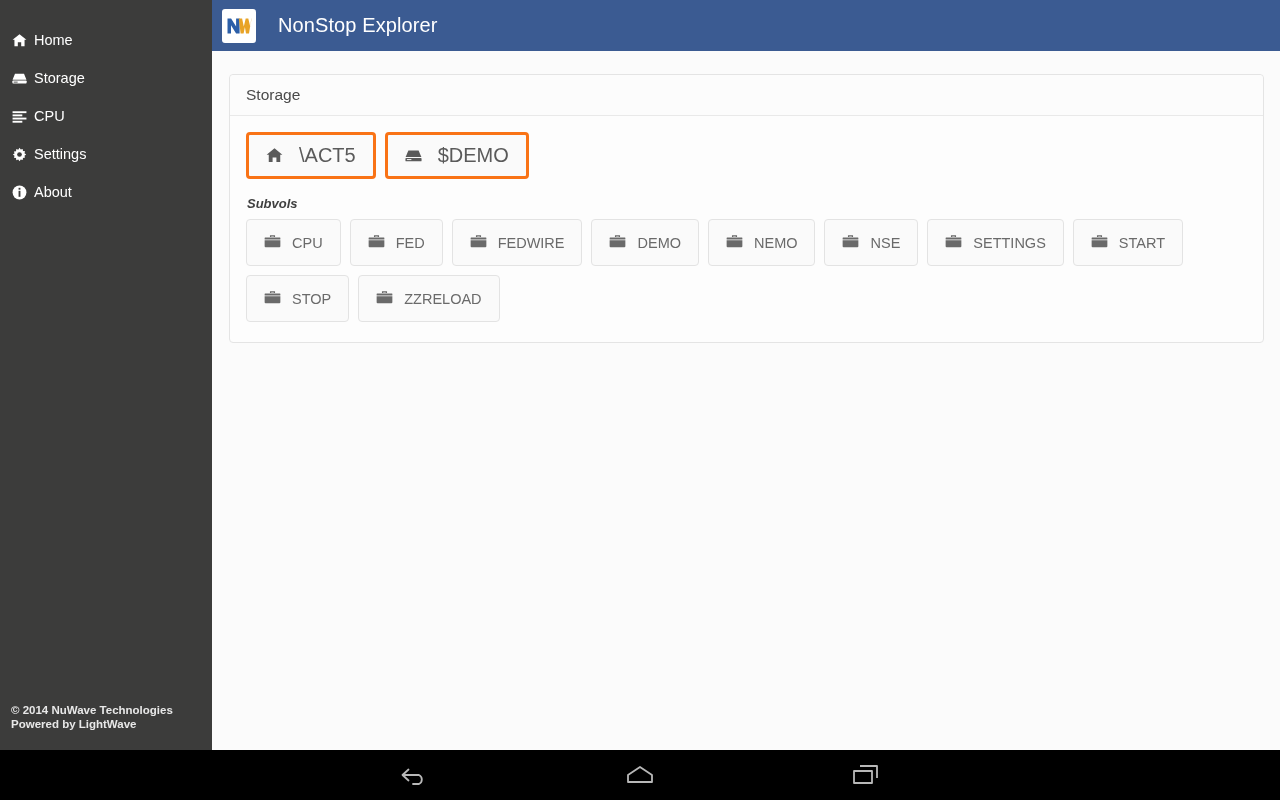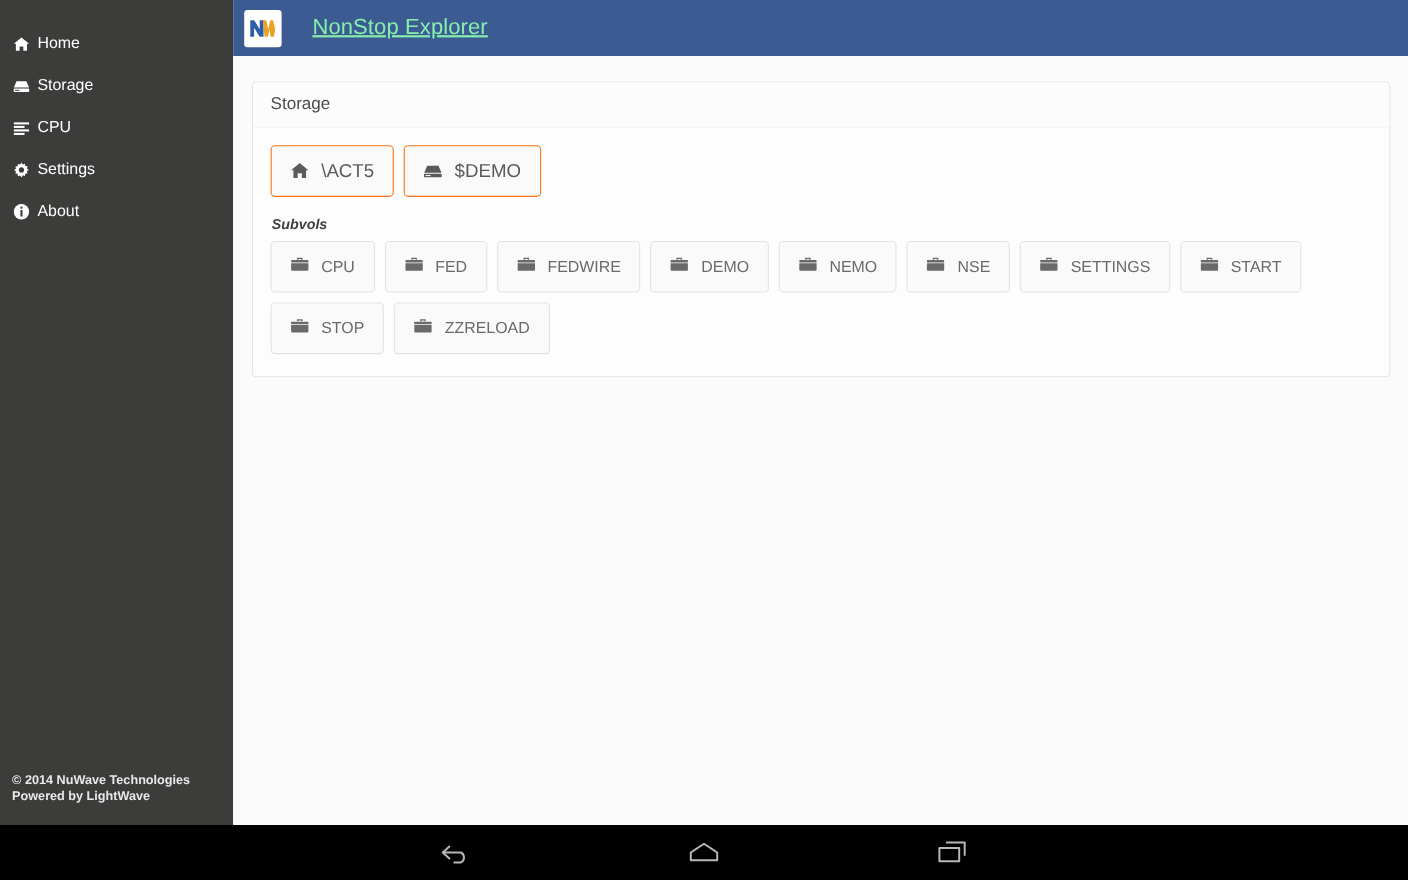--- a/index.html
+++ b/index.html
@@ -66,26 +66,25 @@
   #brand-logo {
     width: 34px; height: 34px;
     background: #ffffff;
     border-radius: 3px;
     display: flex;
     align-items: center; justify-content: center;
     flex: 0 0 34px;
   }
   #brand-logo svg { display: block; }
   #app-title {
-    margin-left: 28px;
+    margin-left: 22px;
     font-size: 20px;
-    color: #86efac;
+    color: #ffffff;
     letter-spacing: 0.1px;
     white-space: nowrap;
-    text-decoration: underline;
   }
 
   
   #content {
     position: absolute;
     left: 212px; top: 51px;
     width: 1068px; height: 699px;
     background: #fbfbfb;
   }
   #panel {
@@ -114,27 +113,27 @@
   }
 
   .btn-row {
     display: flex;
     flex-wrap: wrap;
     gap: 9px;
   }
   .btn {
     display: inline-flex;
     align-items: center;
-    gap: 11px;
+    gap: 16px;
     height: 47px;
     padding: 0 17px;
     background: #fafafa;
-    border: 1px solid #f97316;
+    border: 3px solid #f97316;
     border-radius: 4px;
-    font-size: 17px;
+    font-size: 20px;
     color: #5a5a5a;
     cursor: pointer;
     white-space: nowrap;
   }
   .btn .btn-icon {
     display: inline-flex;
     align-items: center; justify-content: center;
     width: 17px; height: 17px;
     flex: 0 0 17px;
   }

